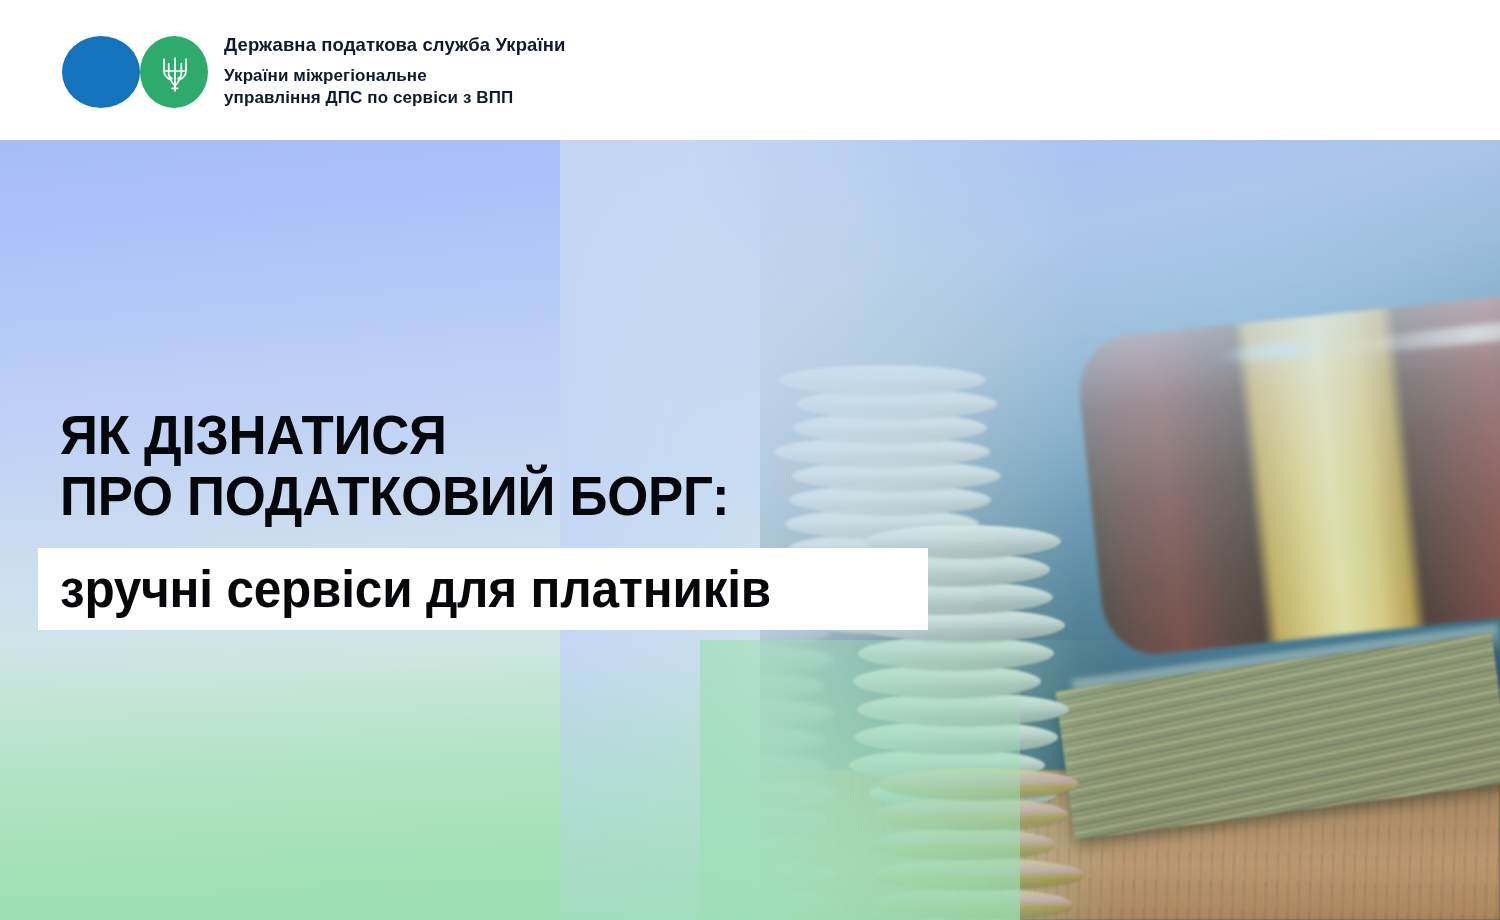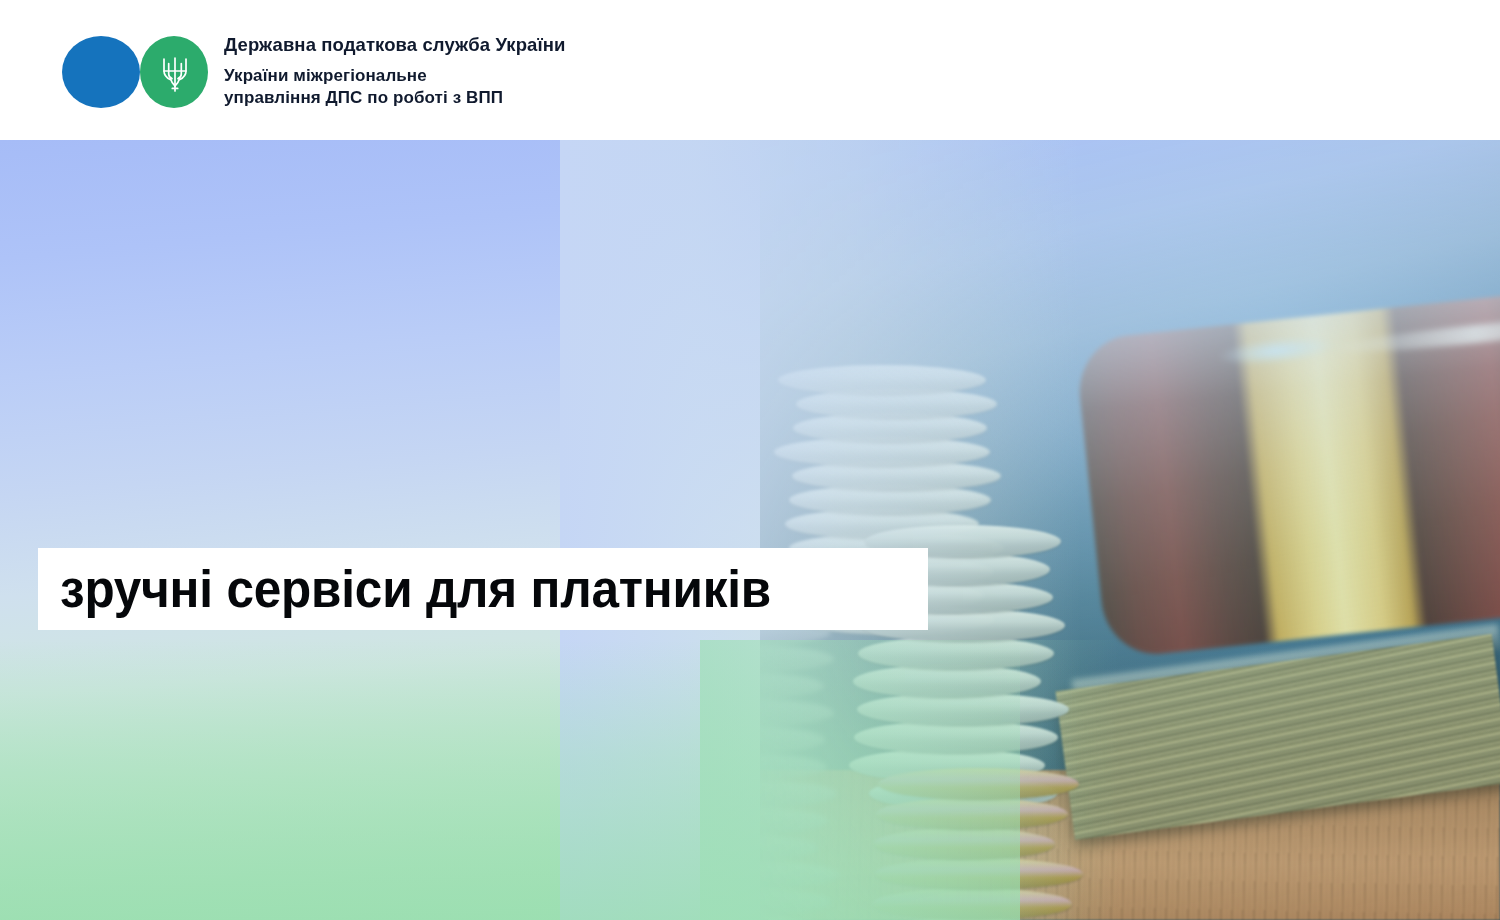--- a/index.html
+++ b/index.html
@@ -241,21 +241,21 @@
           <path d="M10.5 24.8 C11.6 28.4 13.2 30.6 15 32 C16.8 30.6 18.4 28.4 19.5 24.8"></path>
           <path d="M15 32 L15 37"></path>
           <path d="M12.3 34.4 L17.7 34.4"></path>
         </g>
       </svg>
     </div>
 
     <div class="org-text">
       <div class="org-line1">Державна податкова служба України</div>
       <div class="org-line2">України міжрегіональне</div>
-      <div class="org-line3">управління ДПС по роботі з ВПП</div>
+      <div class="org-line3">управління ДПС по сервіси з ВПП</div>
     </div>
 
   </div>
 
   <div class="hero">
     <div class="photo-backdrop"></div>
     <div class="backdrop-vignette"></div>
 
     <div class="table-edge"></div>
     <div class="table-top"></div>
@@ -332,17 +332,21 @@
         <div class="coin" style="width: 200.5px; height: 32px; left: 16.25px; bottom: 180px; background: linear-gradient(rgb(227, 200, 130) 0%, rgb(204, 153, 170) 38%, rgb(168, 130, 47) 62%, rgb(125, 95, 32) 100%); box-shadow: rgba(0, 0, 0, 0.3) 0px 1px 2px; opacity: 0.97;"></div>
       </div>
   </div>
 
   <div class="wash"></div>
   <div class="wash-left"></div>
   <div class="wash-left-fade"></div>
   <div class="wash-bottom-green"></div>
   <div class="wash-bottom-green-fade"></div>
 
+  <div class="title-block">
+    <h1 class="headline">ЯК ДІЗНАТИСЯ</h1>
+    <h1 class="headline">ПРО ПОДАТКОВИЙ БОРГ:</h1>
+  </div>
 
   <div class="subtitle-band"></div>
   <div class="subtitle">зручні сервіси для платників</div>
 
 </div>
 
 </body></html>

